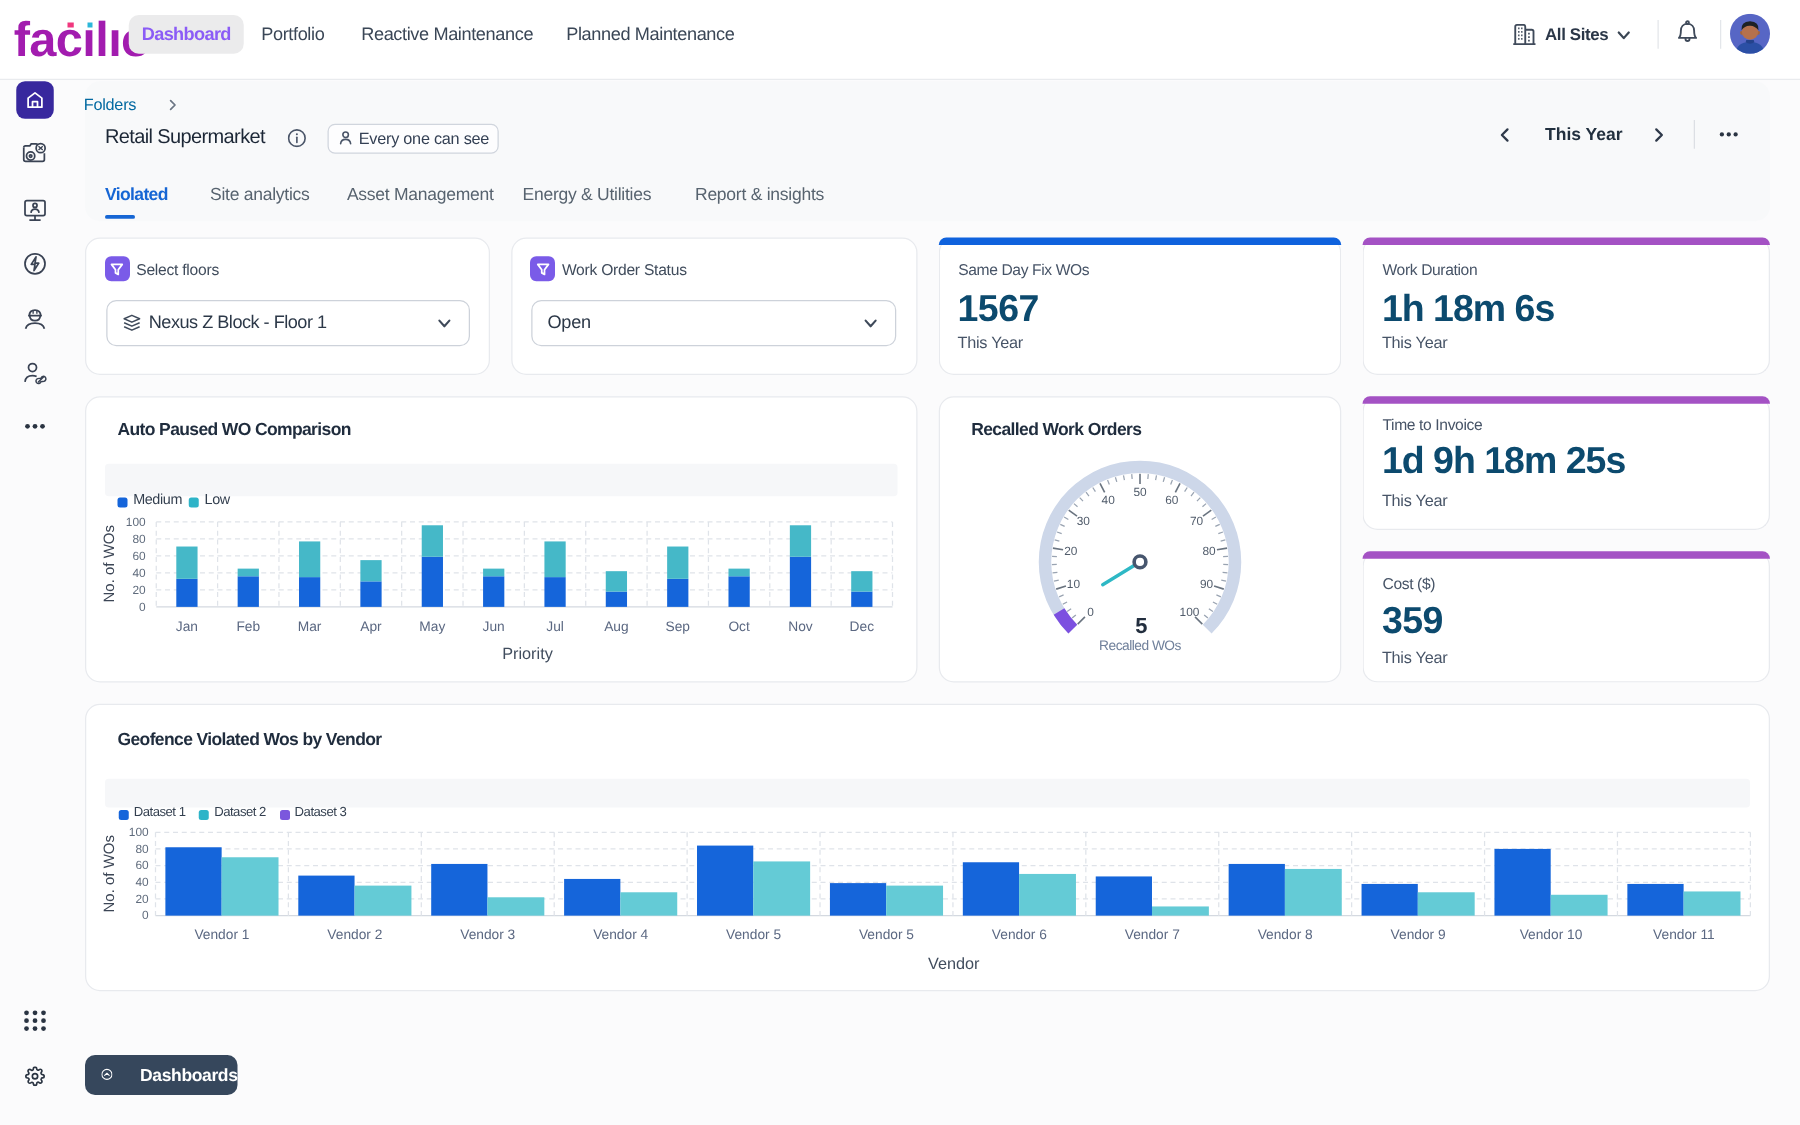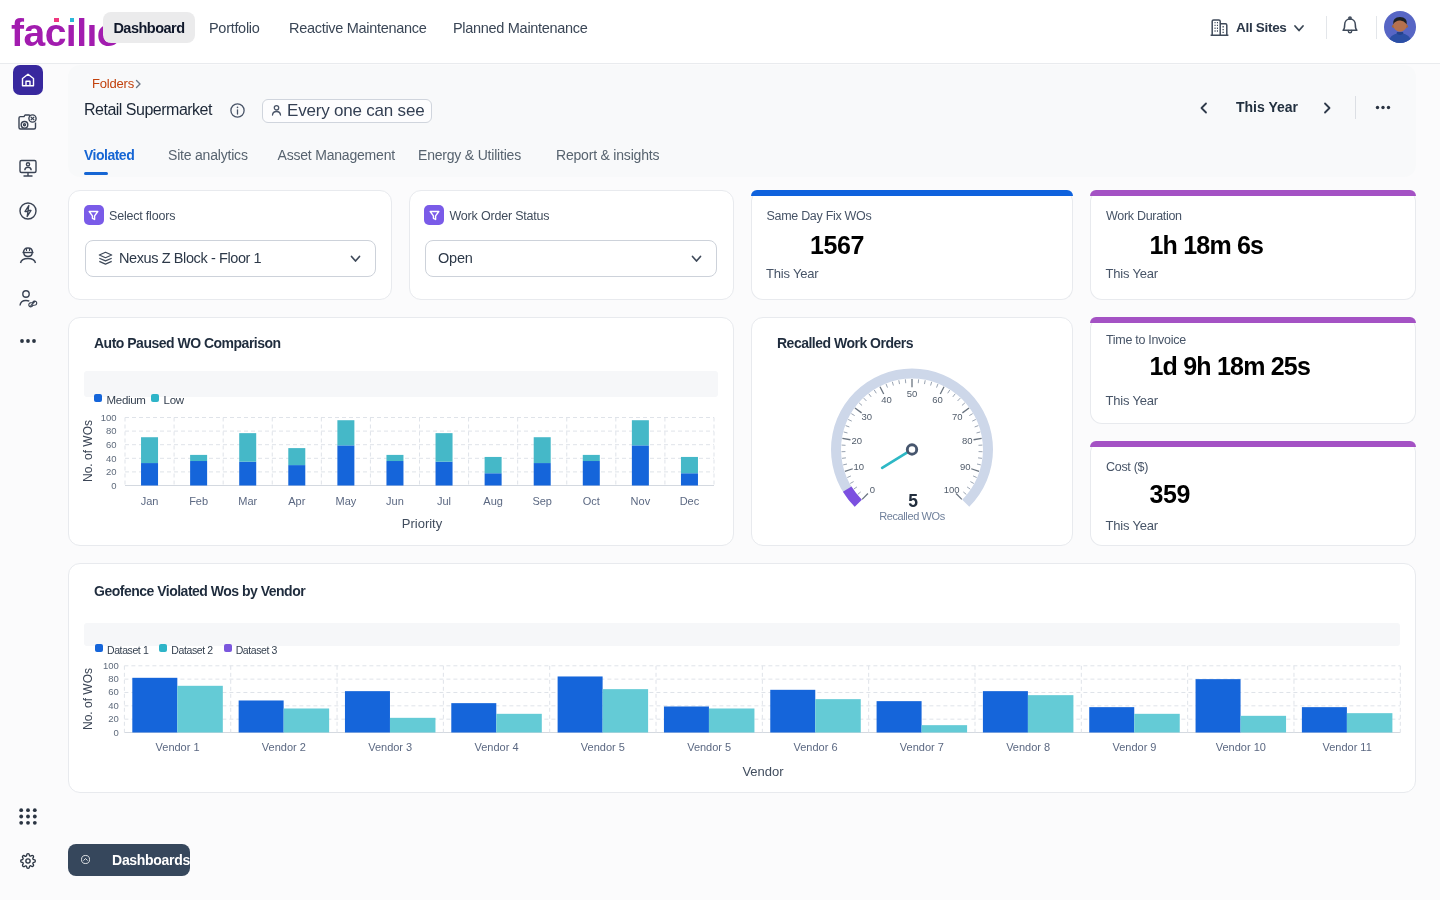--- a/index.html
+++ b/index.html
@@ -1,35 +1,35 @@
 <!DOCTYPE html>
 <html><head><meta charset="utf-8">
 <style>
 * { margin:0; padding:0; box-sizing:border-box; }
 html,body { width:1440px; height:900px; overflow:hidden; background:#fbfbfc;
   font-family:"Liberation Sans", sans-serif; -webkit-font-smoothing:antialiased; }
 .abs { position:absolute; }
 .card { position:absolute; background:#fff; border:1px solid #e8eaee; border-radius:12px; }
 .ctitle { position:absolute; font-size:14px; font-weight:bold; color:#1f2c3d; letter-spacing:-0.5px;margin-left:10px; }
 .legendstrip { position:absolute; background:#f6f7f9; border-radius:3px; display:flex; align-items:center; }
-.litem { display:flex; align-items:flex-start;margin-top:31px; }
+.litem { display:flex; align-items:flex-end;margin-top:31px; }
 .lsq { width:8px; height:8px; border-radius:2px; }
 .stat-title { position:absolute; font-size:12.5px; color:#475467; letter-spacing:-0.3px; }
-.stat-value { position:absolute; font-size:25px; font-weight:bold; color:#000000; letter-spacing:-0.4px; line-height:1;margin-left:44px; }
+.stat-value { position:absolute; font-size:30px; font-weight:bold; color:#0c4a6e; letter-spacing:-0.4px; line-height:1; }
 .stat-sub { position:absolute; font-size:13px; color:#475467; letter-spacing:-0.2px; }
 .nav { position:absolute; top:12px; height:31px; z-index:6; display:flex; align-items:center; font-size:14.5px; color:#3a4656; letter-spacing:-0.3px; }
 .tab { position:absolute; top:147px; font-size:14px; color:#57636f; z-index:2; letter-spacing:-0.2px; }
 </style></head>
 <body>
 
 <div class="abs" style="left:0;top:0;width:1440px;height:64px;background:#fff;border-bottom:1px solid #e9ebee;z-index:5"></div>
 <div class="abs" style="left:11px;top:13px;z-index:6;font-size:39px;font-weight:bold;color:#a21caf;letter-spacing:-0.5px;line-height:1">facılıo</div>
 <div class="abs" style="left:54px;top:17.5px;width:4.5px;height:4.5px;background:#f0377e;z-index:7"></div>
 <div class="abs" style="left:69.5px;top:17.5px;width:4.5px;height:4.5px;background:#2cb7d9;z-index:7"></div>
-<div class="abs" style="left:103px;top:12px;width:92px;height:31px;background:#ebebec;border-radius:8px;z-index:6;display:flex;align-items:center;justify-content:center;font-size:14.5px;font-weight:bold;letter-spacing:-0.5px;color:#0f172a">Dashboard</div>
+<div class="abs" style="left:103px;top:12px;width:92px;height:31px;background:#ebebec;border-radius:8px;z-index:6;display:flex;align-items:center;justify-content:center;font-size:14.5px;font-weight:bold;letter-spacing:-0.5px;color:#8b5cf6">Dashboard</div>
 <div class="nav" style="left:209px">Portfolio</div>
 <div class="nav" style="left:289px">Reactive Maintenance</div>
 <div class="nav" style="left:453px">Planned Maintenance</div>
 <svg class="abs" style="left:1209px;top:17px;z-index:6" width="21" height="21" viewBox="0 0 21 21" fill="none" stroke="#3f4a5a" stroke-width="1.5">
   <path d="M3.2 18.3 V4.3 Q3.2 2.9 4.6 2.9 H9.8 Q11.2 2.9 11.2 4.3 V18.3 M11.2 6.8 H16.4 Q17.8 6.8 17.8 8.2 V18.3 M1.6 18.3 H19.4"></path>
   <path d="M5.5 5.6 h1.1 M7.9 5.6 h1.1 M5.5 8.4 h1.1 M7.9 8.4 h1.1 M5.5 11.2 h1.1 M7.9 11.2 h1.1 M5.5 14 h1.1 M7.9 14 h1.1 M13.5 9.8 h1.3 M13.5 12.6 h1.3 M13.5 15.4 h1.3" stroke-width="1.4"></path>
 </svg>
 <div class="abs" style="left:1236px;top:12px;height:31px;z-index:6;display:flex;align-items:center;font-size:13.5px;font-weight:bold;letter-spacing:-0.3px;color:#2b3748">All Sites</div>
 <svg class="abs" style="left:1292px;top:21px;z-index:6" width="14" height="14" viewBox="0 0 14 14" fill="none" stroke="#3a4654" stroke-width="1.8" stroke-linecap="round" stroke-linejoin="round">
     <path d="M3 5 L7 9.5 L11 5"></path>
@@ -110,36 +110,36 @@
   <circle cx="2.2" cy="14.8" r="1.9"></circle>
     <circle cx="9" cy="14.8" r="1.9"></circle>
     <circle cx="15.8" cy="14.8" r="1.9"></circle>
 </svg>
 <svg class="abs" style="left:20px;top:853px;z-index:6" width="16" height="16" viewBox="0 0 24 24" fill="none" stroke="#2a3442" stroke-width="2" stroke-linejoin="round">
   <circle cx="12" cy="12" r="3.2"></circle>
   <path d="M19.4 15a1.65 1.65 0 0 0 .33 1.82l.06.06a2 2 0 1 1-2.83 2.83l-.06-.06a1.65 1.65 0 0 0-1.82-.33 1.65 1.65 0 0 0-1 1.51V21a2 2 0 1 1-4 0v-.09a1.65 1.65 0 0 0-1-1.51 1.65 1.65 0 0 0-1.82.33l-.06.06a2 2 0 1 1-2.83-2.83l.06-.06a1.65 1.65 0 0 0 .33-1.82 1.65 1.65 0 0 0-1.51-1H3a2 2 0 1 1 0-4h.09a1.65 1.65 0 0 0 1.51-1 1.65 1.65 0 0 0-.33-1.82l-.06-.06a2 2 0 1 1 2.83-2.83l.06.06a1.65 1.65 0 0 0 1.82.33h.09a1.65 1.65 0 0 0 1-1.51V3a2 2 0 1 1 4 0v.09a1.65 1.65 0 0 0 1 1.51 1.65 1.65 0 0 0 1.82-.33l.06-.06a2 2 0 1 1 2.83 2.83l-.06.06a1.65 1.65 0 0 0-.33 1.82v.09a1.65 1.65 0 0 0 1.51 1H21a2 2 0 1 1 0 4h-.09a1.65 1.65 0 0 0-1.51 1z"></path>
 </svg>
 
 <div class="abs" style="left:68px;top:65px;width:1348px;height:112px;background:#f8f9fa;border-radius:12px;z-index:1"></div>
-<div class="abs" style="left:92px;top:76px;font-size:13px;color:#c2410c;z-index:2;letter-spacing:-0.2px">Folders</div>
+<div class="abs" style="left:67px;top:76px;font-size:13px;color:#0369a1;z-index:2;letter-spacing:-0.2px">Folders</div>
 <svg class="abs" style="left:133px;top:79px;z-index:2" width="10" height="10" viewBox="0 0 10 10" fill="none" stroke="#6b7684" stroke-width="1.4" stroke-linecap="round" stroke-linejoin="round">
     <path d="M3.5 1.5 L7 5 L3.5 8.5"></path>
   </svg>
 <div class="abs" style="left:84px;top:100.5px;font-size:16px;font-weight:normal;color:#1c2736;z-index:2;letter-spacing:-0.5px">Retail Supermarket</div>
 <svg class="abs" style="left:229.5px;top:103px;z-index:2" width="15" height="15" viewBox="0 0 15 15" fill="none" stroke="#4a5568" stroke-width="1.3">
     <circle cx="7.5" cy="7.5" r="6.6"></circle>
     <path d="M7.5 6.8 V11" stroke-linecap="round"></path>
     <circle cx="7.5" cy="4.4" r=".8" fill="#4a5568" stroke="none"></circle>
   </svg>
 <div class="abs" style="left:262px;top:99px;height:23.5px;border:1px solid #d0d5dd;border-radius:6px;background:#fdfdfe;display:flex;align-items:center;padding:0 7px;gap:4px;z-index:2">
   <svg width="13" height="13" viewBox="0 0 13 13" fill="none" stroke="#4a5568" stroke-width="1.3">
       <circle cx="6.5" cy="3.8" r="2.2"></circle>
       <path d="M2.5 11 Q2.8 7.5 6.5 7.5 Q10.2 7.5 10.5 11" stroke-linecap="round"></path>
     </svg>
-  <span style="font-size:17px;color:#344054;letter-spacing:-0.2px">Every one can see</span>
+  <span style="font-size:13px;color:#344054;letter-spacing:-0.2px">Every one can see</span>
 </div>
 <div class="tab" style="left:84px;font-weight:bold;color:#1666d4;letter-spacing:-0.5px">Violated</div>
 <div class="tab" style="left:168px">Site analytics</div>
 <div class="tab" style="left:277.5px">Asset Management</div>
 <div class="tab" style="left:418px">Energy &amp; Utilities</div>
 <div class="tab" style="left:556px">Report &amp; insights</div>
 <div class="abs" style="left:84px;top:171.5px;width:24px;height:3px;background:#1666d4;border-radius:2px;z-index:2"></div>
 <svg class="abs" style="left:1197px;top:101px;z-index:2" width="14" height="14" viewBox="0 0 14 14" fill="none" stroke="#2f3a4a" stroke-width="1.8" stroke-linecap="round" stroke-linejoin="round">
     <path d="M9 2.5 L4.5 7 L9 11.5"></path>
   </svg>

